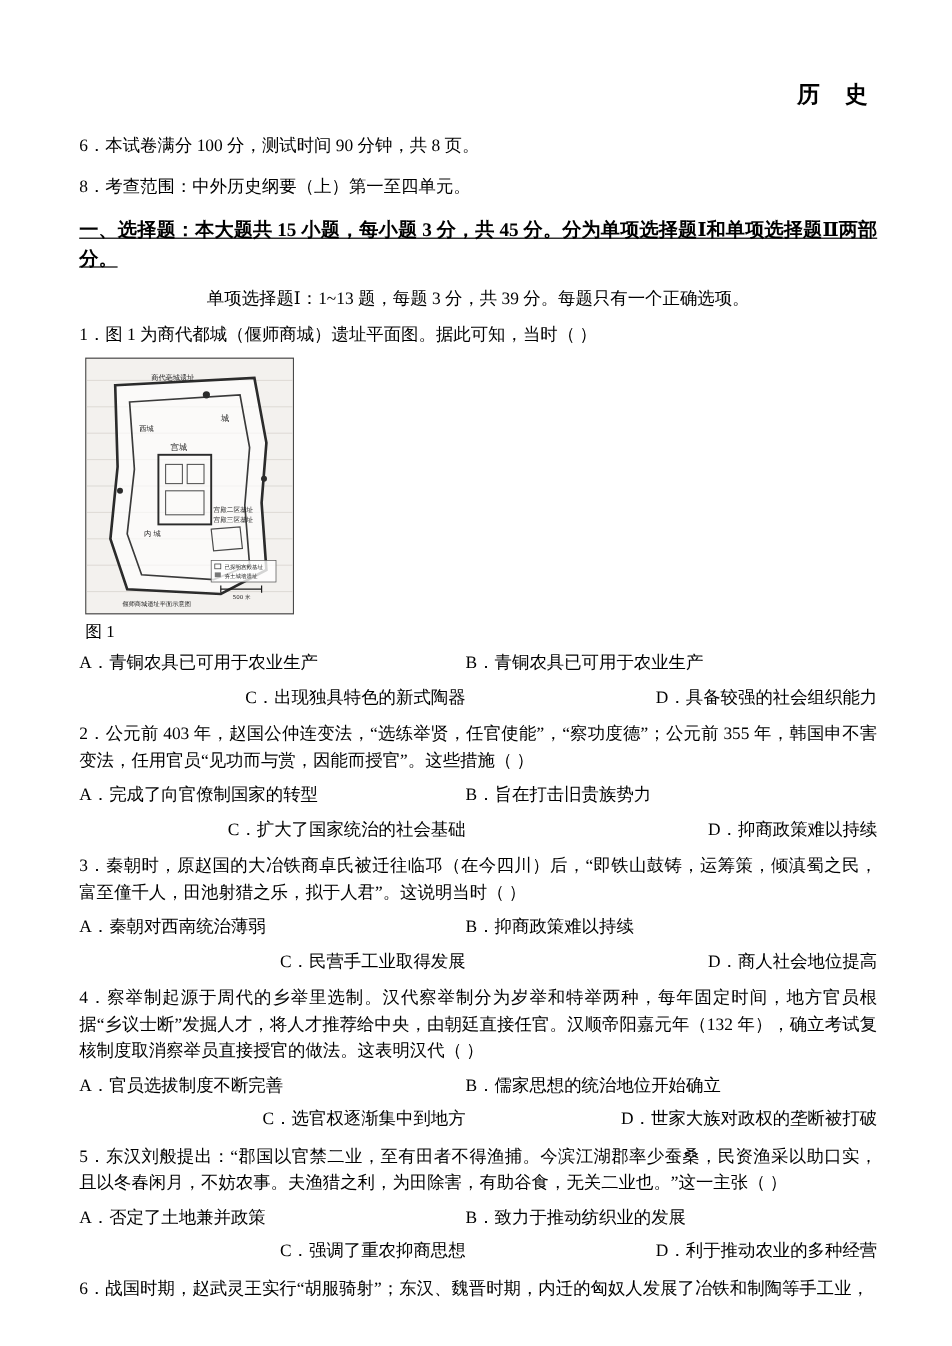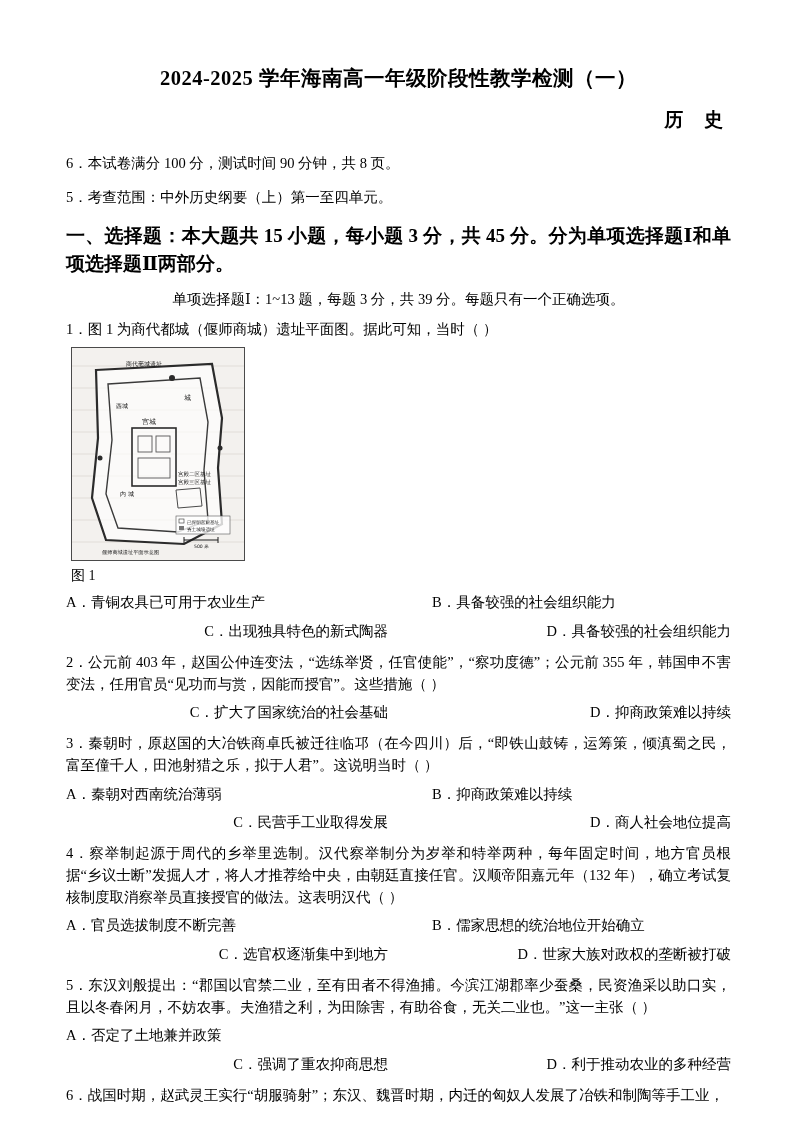--- a/index.html
+++ b/index.html
@@ -36,25 +36,26 @@
     letter-spacing: 8px;
     margin: 14px 0 0 0;
   }
   .note-line {
     font-size: 14.5px;
     line-height: 1.45;
     margin: 13px 0 0 0;
   }
   .note-line.first { margin-top: 20px; }
   .section-head {
-    font-size: 19px;
+    font-size: 16px;
     font-weight: bold;
     line-height: 1.5;
     margin: 14px 0 0 0;
     text-align: justify;
+    text-decoration: underline;
   }
   .sub-head {
     font-size: 14.5px;
     line-height: 1.45;
     margin: 10px 0 0 0;
     text-align: center;
   }
   .q-stem {
     font-size: 14.5px;
     line-height: 1.5;
@@ -74,38 +75,36 @@
   }
   .fig-caption {
     font-size: 14px;
     margin: 6px 0 0 0;
   }
   .opts {
     display: flex;
     font-size: 14.5px;
     line-height: 1.5;
     margin: 7px 0 0 0;
-    gap: 44px;
   }
   .opt-a, .opt-c { width: 322px; flex: 0 0 322px; }
   .opt-b, .opt-d { flex: 1 1 auto; }
   .opt-row-2 { margin-top: 7px; text-align: right; }
   
   .fig-svg { position: absolute; left: 0; top: 0; }
 </style>
 </head>
 <body>
 
 <div class="page">
 
-  <h1 class="doc-title">2024-2025 学年海南高一年级阶段性教学检测（一）</h1>
   <h2 class="doc-subtitle">历 史</h2>
 
   <p class="note-line first">6．本试卷满分 100 分，测试时间 90 分钟，共 8 页。</p>
-  <p class="note-line">5．考查范围：中外历史纲要（上）第一至四单元。</p>
+  <p class="note-line">8．考查范围：中外历史纲要（上）第一至四单元。</p>
 
   <p class="section-head">一、选择题：本大题共 15 小题，每小题 3 分，共 45 分。分为单项选择题Ⅰ和单项选择题Ⅱ两部分。</p>
   <p class="sub-head">单项选择题Ⅰ：1~13 题，每题 3 分，共 39 分。每题只有一个正确选项。</p>
 
   <p class="q-stem"><span>1．</span><span>图 1 为商代都城（偃师商城）遗址平面图。据此可知，当时（      ）</span></p>
 
   <div class="fig-wrap">
     <div class="figure">
       <svg class="fig-svg" width="172" height="212" viewBox="0 0 172 212" xmlns="http://www.w3.org/2000/svg">
         <rect x="0" y="0" width="172" height="212" fill="#f3f1ee"></rect>
@@ -157,28 +156,32 @@
         <text x="122" y="200" font-family="DejaVu Sans, sans-serif" font-size="4.6" fill="#1a1a1a">500 米</text>
 
         <text x="30" y="206" font-family="DejaVu Sans, sans-serif" font-size="5.2" fill="#1a1a1a">偃师商城遗址平面示意图</text>
       </svg>
     </div>
     <div class="fig-caption">图 1</div>
   </div>
 
   <div class="opts">
     <div class="opt-a">A．青铜农具已可用于农业生产</div>
-    <div class="opt-b">B．具备较强的社会组织能力</div>
+    <div class="opt-b">B．青铜农具已可用于农业生产</div>
   </div>
   <div class="opts opt-row-2">
     <div class="opt-c">C．出现独具特色的新式陶器</div>
     <div class="opt-d">D．具备较强的社会组织能力</div>
   </div>
 
   <p class="q-stem">2．公元前 403 年，赵国公仲连变法，“选练举贤，任官使能”，“察功度德”；公元前 355 年，韩国申不害变法，任用官员“见功而与赏，因能而授官”。这些措施（      ）</p>
+  <div class="opts">
+    <div class="opt-a">A．完成了向官僚制国家的转型</div>
+    <div class="opt-b">B．旨在打击旧贵族势力</div>
+  </div>
   <div class="opts opt-row-2">
     <div class="opt-c">C．扩大了国家统治的社会基础</div>
     <div class="opt-d">D．抑商政策难以持续</div>
   </div>
 
   <p class="q-stem">3．秦朝时，原赵国的大冶铁商卓氏被迁往临邛（在今四川）后，“即铁山鼓铸，运筹策，倾滇蜀之民，富至僮千人，田池射猎之乐，拟于人君”。这说明当时（      ）</p>
   <div class="opts">
     <div class="opt-a">A．秦朝对西南统治薄弱</div>
     <div class="opt-b">B．抑商政策难以持续</div>
   </div>
@@ -193,20 +196,21 @@
     <div class="opt-b">B．儒家思想的统治地位开始确立</div>
   </div>
   <div class="opts opt-row-2">
     <div class="opt-c">C．选官权逐渐集中到地方</div>
     <div class="opt-d">D．世家大族对政权的垄断被打破</div>
   </div>
 
   <p class="q-stem">5．东汉刘般提出：“郡国以官禁二业，至有田者不得渔捕。今滨江湖郡率少蚕桑，民资渔采以助口实，且以冬春闲月，不妨农事。夫渔猎之利，为田除害，有助谷食，无关二业也。”这一主张（      ）</p>
   <div class="opts">
     <div class="opt-a">A．否定了土地兼并政策</div>
+    <div class="opt-b">B．致力于推动纺织业的发展</div>
   </div>
   <div class="opts opt-row-2">
     <div class="opt-c">C．强调了重农抑商思想</div>
     <div class="opt-d">D．利于推动农业的多种经营</div>
   </div>
 
   <p class="q-stem">6．战国时期，赵武灵王实行“胡服骑射”；东汉、魏晋时期，内迁的匈奴人发展了冶铁和制陶等手工业，</p>
 
 </div>
 

